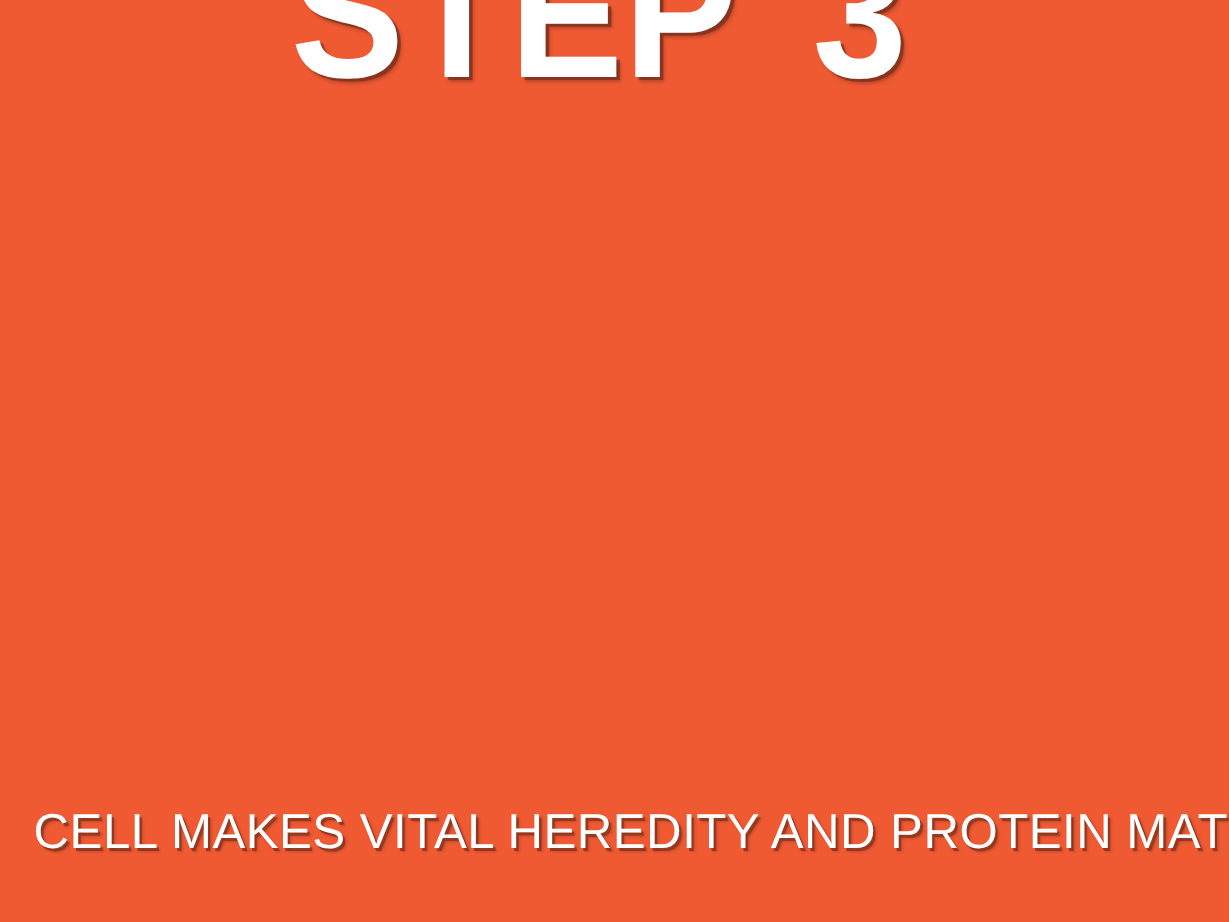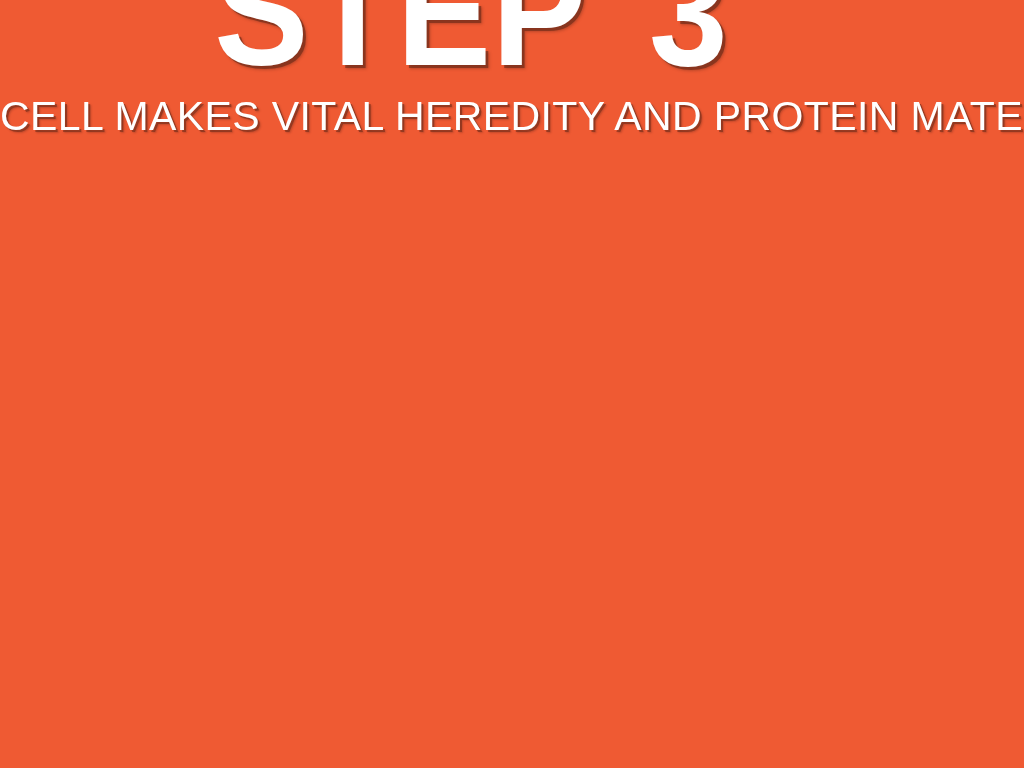--- a/index.html
+++ b/index.html
@@ -27,22 +27,23 @@
 
   
   #text-block {
     position: absolute;
     left: 0;
     top: 0;
     width: 943px;
     height: 768px;
     display: flex;
     flex-direction: column;
-    justify-content: flex-start;
+    justify-content: space-between;
     align-items: center;
+    padding-left: 28px;
   }
 
   #title {
     display: block;
     width: 100%;
     text-align: center;
     color: #ffffff;
     font-family: "Liberation Sans Narrow", "Liberation Sans", sans-serif;
     font-size: 152px;
     font-weight: 700;

